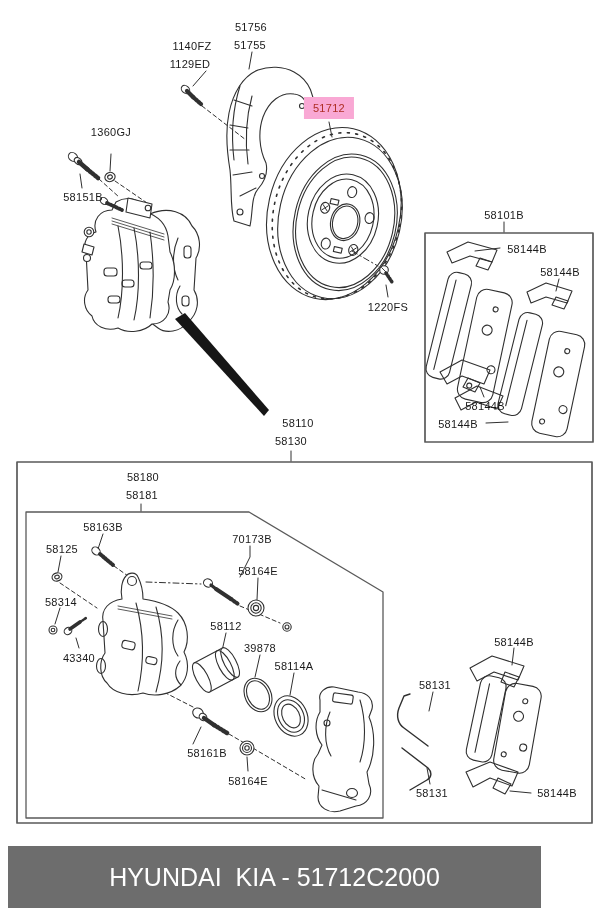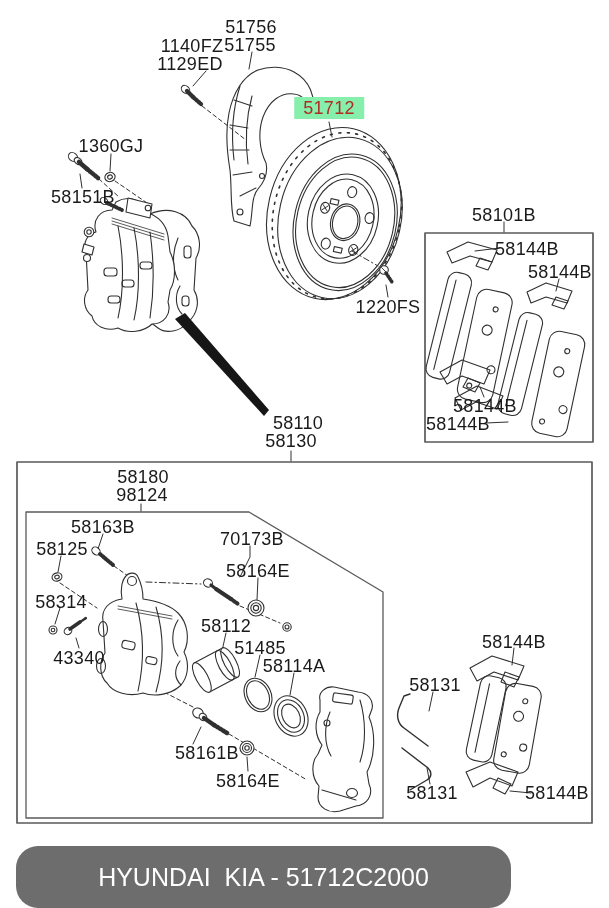--- a/index.html
+++ b/index.html
@@ -1,24 +1,24 @@
 <!DOCTYPE html>
 <html><head>
 <meta charset="utf-8">
 <style>
   html,body{margin:0;padding:0;background:#fff;}
   .stage{position:relative;width:609px;height:908px;background:#ffffff;overflow:hidden;
          font-family:"Liberation Sans", sans-serif;}
   svg.art{position:absolute;left:0;top:0;}
-  .lbl{position:absolute;transform:translateX(-50%);font-size:18px;line-height:16px;
+  .lbl{position:absolute;transform:translateX(-50%);font-size:11px;line-height:16px;
        color:#1a1a1a;white-space:nowrap;letter-spacing:.3px;}
-  .hl{background:#86efac;color:#ae2e24;padding:3px 9px;transform:translateX(-50%);}
-  .footer{position:absolute;left:16px;top:846px;width:495px;height:62px;background:#6d6d6d;
+  .hl{background:#f9a8d4;color:#ae2e24;padding:3px 9px;transform:translateX(-50%);}
+  .footer{position:absolute;left:8px;top:846px;width:533px;height:62px;background:#6d6d6d;
           color:#ffffff;display:flex;align-items:center;justify-content:center;gap:30px;
-          font-size:25px;border-radius:22px;}
+          font-size:25px;}
   .footer span{white-space:pre;}
 </style>
 </head>
 <body>
 
 <div class="stage">
 
 <svg class="art" width="609" height="908" viewBox="0 0 609 908" fill="none" stroke="#303030" stroke-width="1.1" stroke-linecap="round" stroke-linejoin="round">
 
   <g stroke="#5a5a5a" stroke-width="1.7">
@@ -303,40 +303,40 @@
     <path d="M 466,772 L 490,762 L 518,772 L 512,786 L 490,778 L 473,787 Z"></path>
     <path d="M 498,778 l13,6 l-6,10 l-12,-6 Z"></path>
   </g>
 </svg>
 
 <div class="lbl" style="left:251px;top:19px">51756</div>
 <div class="lbl" style="left:250px;top:37px">51755</div>
 <div class="lbl" style="left:192px;top:38px">1140FZ</div>
 <div class="lbl" style="left:190px;top:56px">1129ED</div>
 <div class="lbl hl" style="left:329px;top:97px">51712</div>
-<div class="lbl" style="left:111px;top:138px">1360GJ</div>
+<div class="lbl" style="left:111px;top:124px">1360GJ</div>
 <div class="lbl" style="left:83px;top:189px">58151B</div>
 <div class="lbl" style="left:388px;top:299px">1220FS</div>
 <div class="lbl" style="left:298px;top:415px">58110</div>
 <div class="lbl" style="left:291px;top:433px">58130</div>
 <div class="lbl" style="left:504px;top:207px">58101B</div>
 <div class="lbl" style="left:527px;top:241px">58144B</div>
 <div class="lbl" style="left:560px;top:264px">58144B</div>
 <div class="lbl" style="left:485px;top:398px">58144B</div>
 <div class="lbl" style="left:458px;top:416px">58144B</div>
 <div class="lbl" style="left:143px;top:469px">58180</div>
-<div class="lbl" style="left:142px;top:487px">98124</div>
+<div class="lbl" style="left:142px;top:487px">58181</div>
 <div class="lbl" style="left:103px;top:519px">58163B</div>
 <div class="lbl" style="left:62px;top:541px">58125</div>
 <div class="lbl" style="left:252px;top:531px">70173B</div>
 <div class="lbl" style="left:258px;top:563px">58164E</div>
 <div class="lbl" style="left:61px;top:594px">58314</div>
 <div class="lbl" style="left:79px;top:650px">43340</div>
 <div class="lbl" style="left:226px;top:618px">58112</div>
-<div class="lbl" style="left:260px;top:640px">51485</div>
+<div class="lbl" style="left:260px;top:640px">39878</div>
 <div class="lbl" style="left:294px;top:658px">58114A</div>
 <div class="lbl" style="left:207px;top:745px">58161B</div>
 <div class="lbl" style="left:248px;top:773px">58164E</div>
 <div class="lbl" style="left:435px;top:677px">58131</div>
 <div class="lbl" style="left:432px;top:785px">58131</div>
 <div class="lbl" style="left:514px;top:634px">58144B</div>
 <div class="lbl" style="left:557px;top:785px">58144B</div>
 
 <div class="footer">
   <span>HYUNDAI  KIA - 51712C2000</span>

